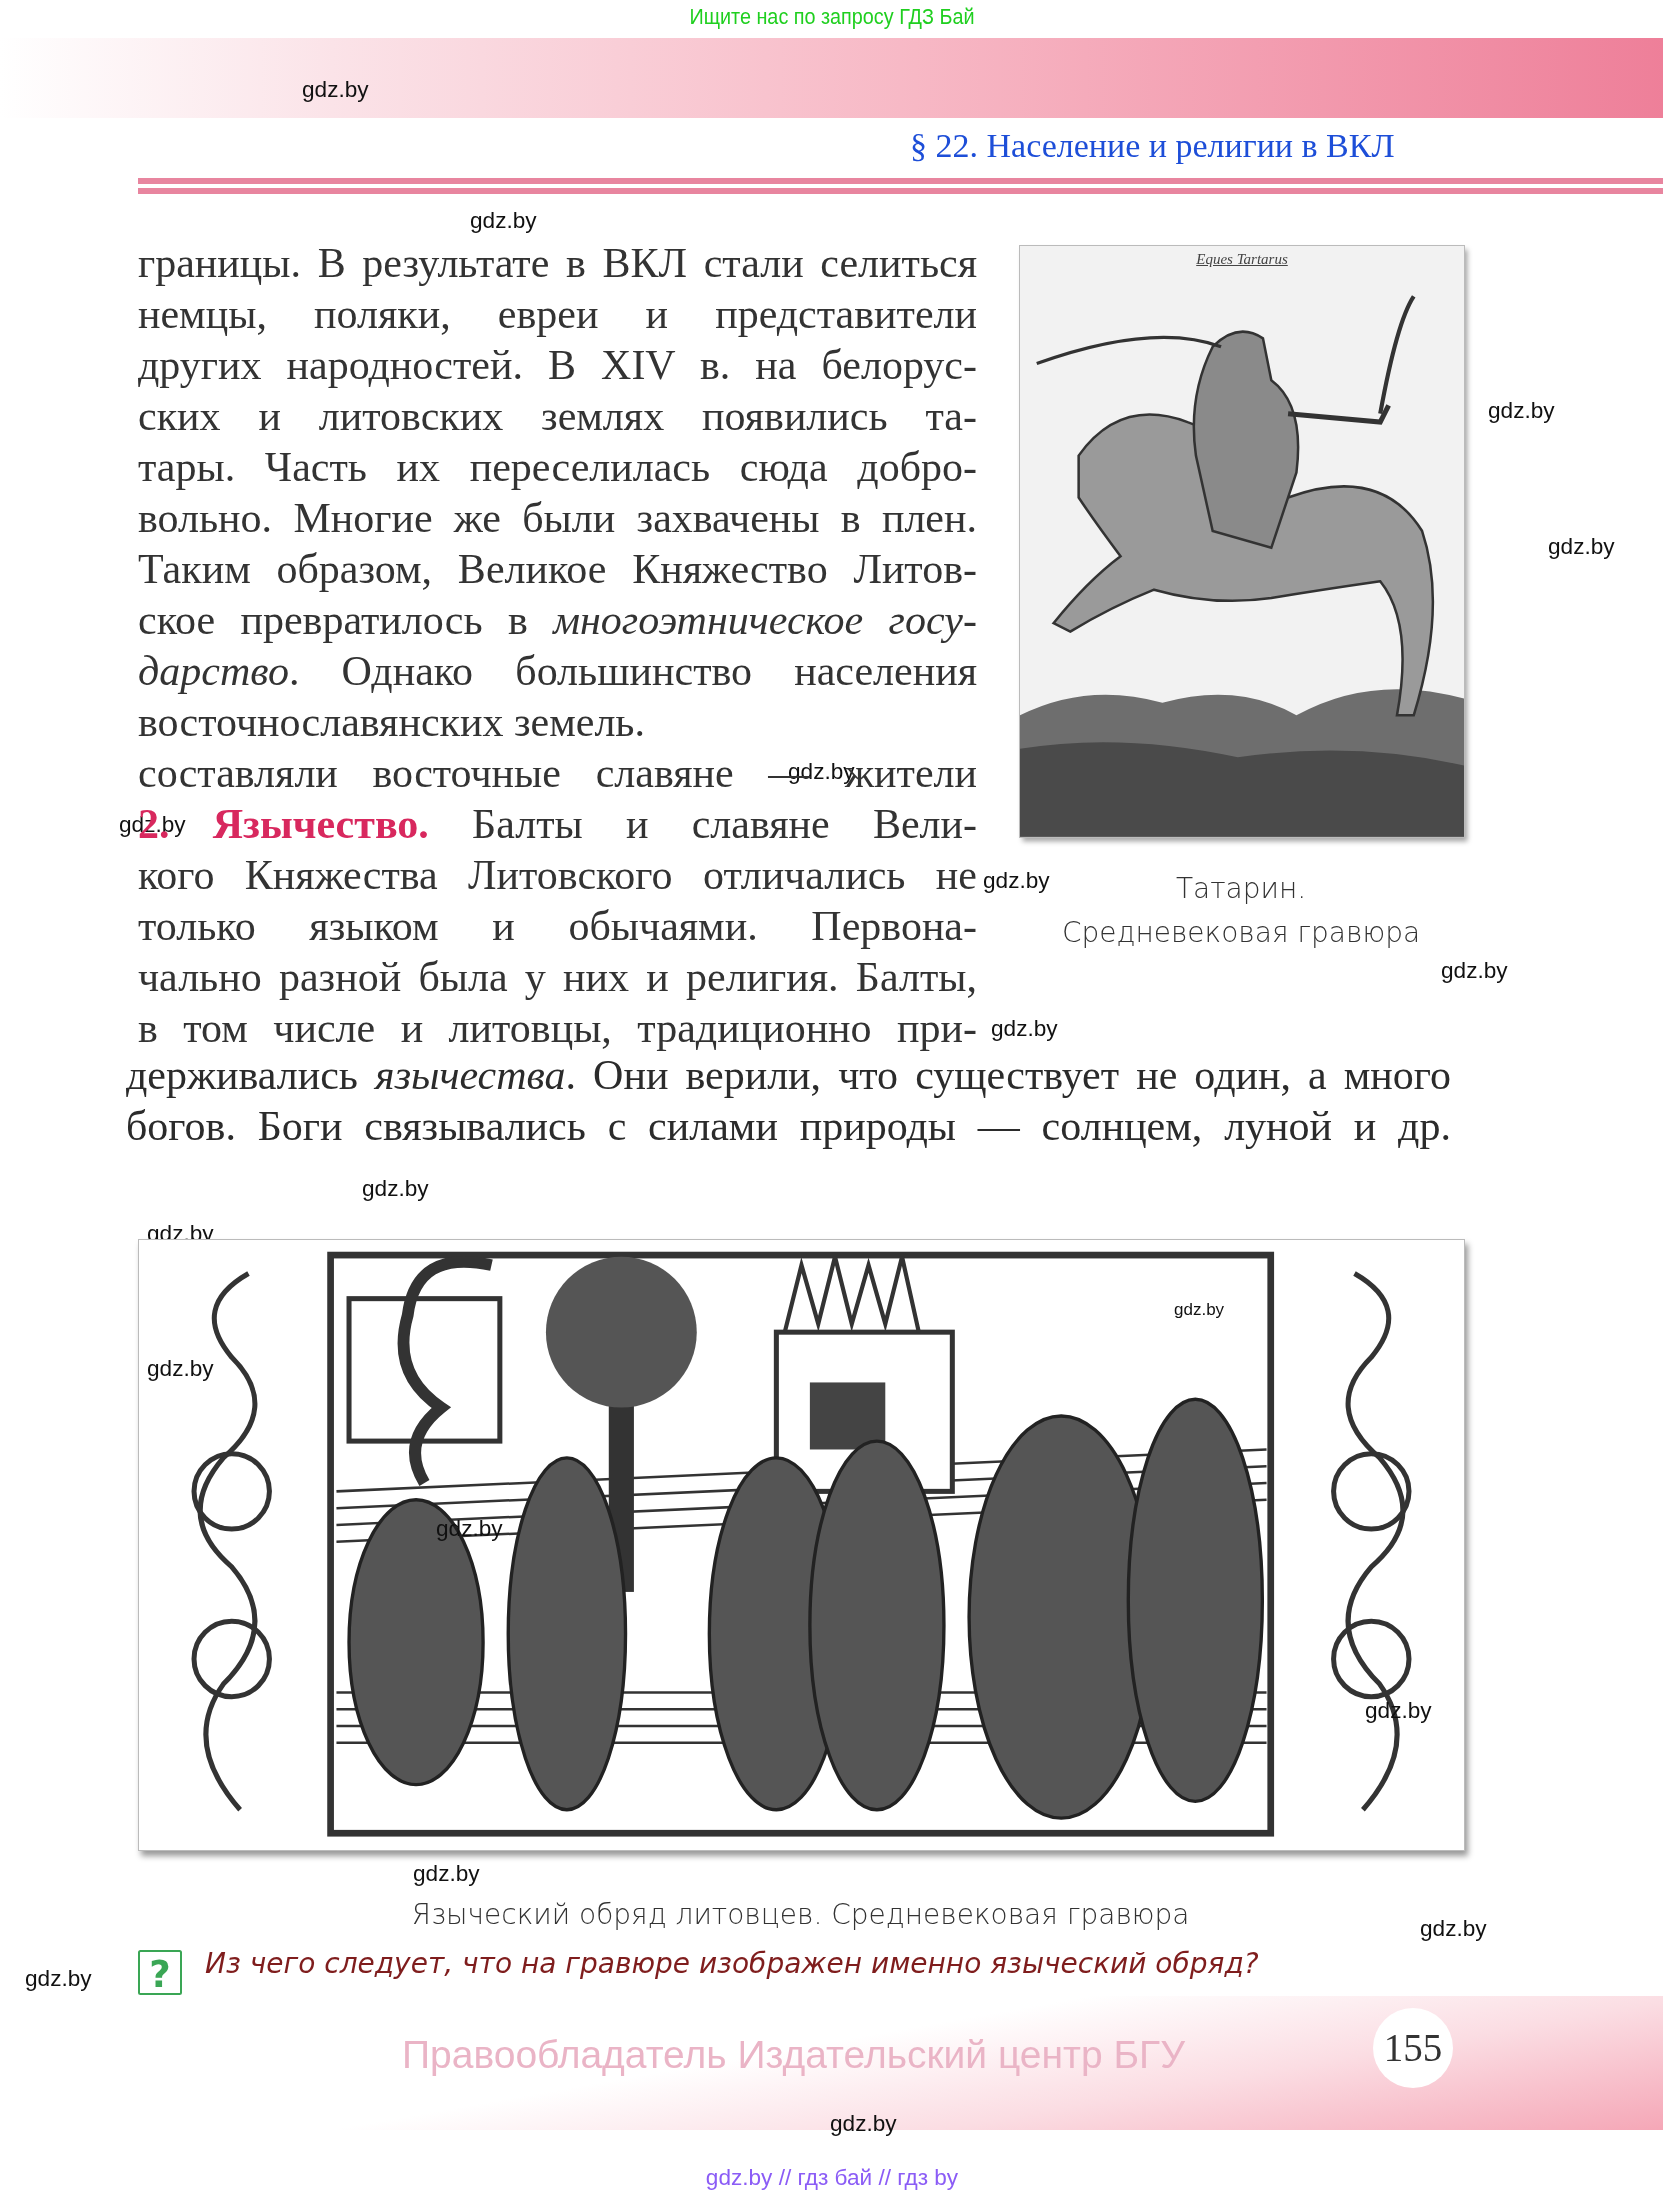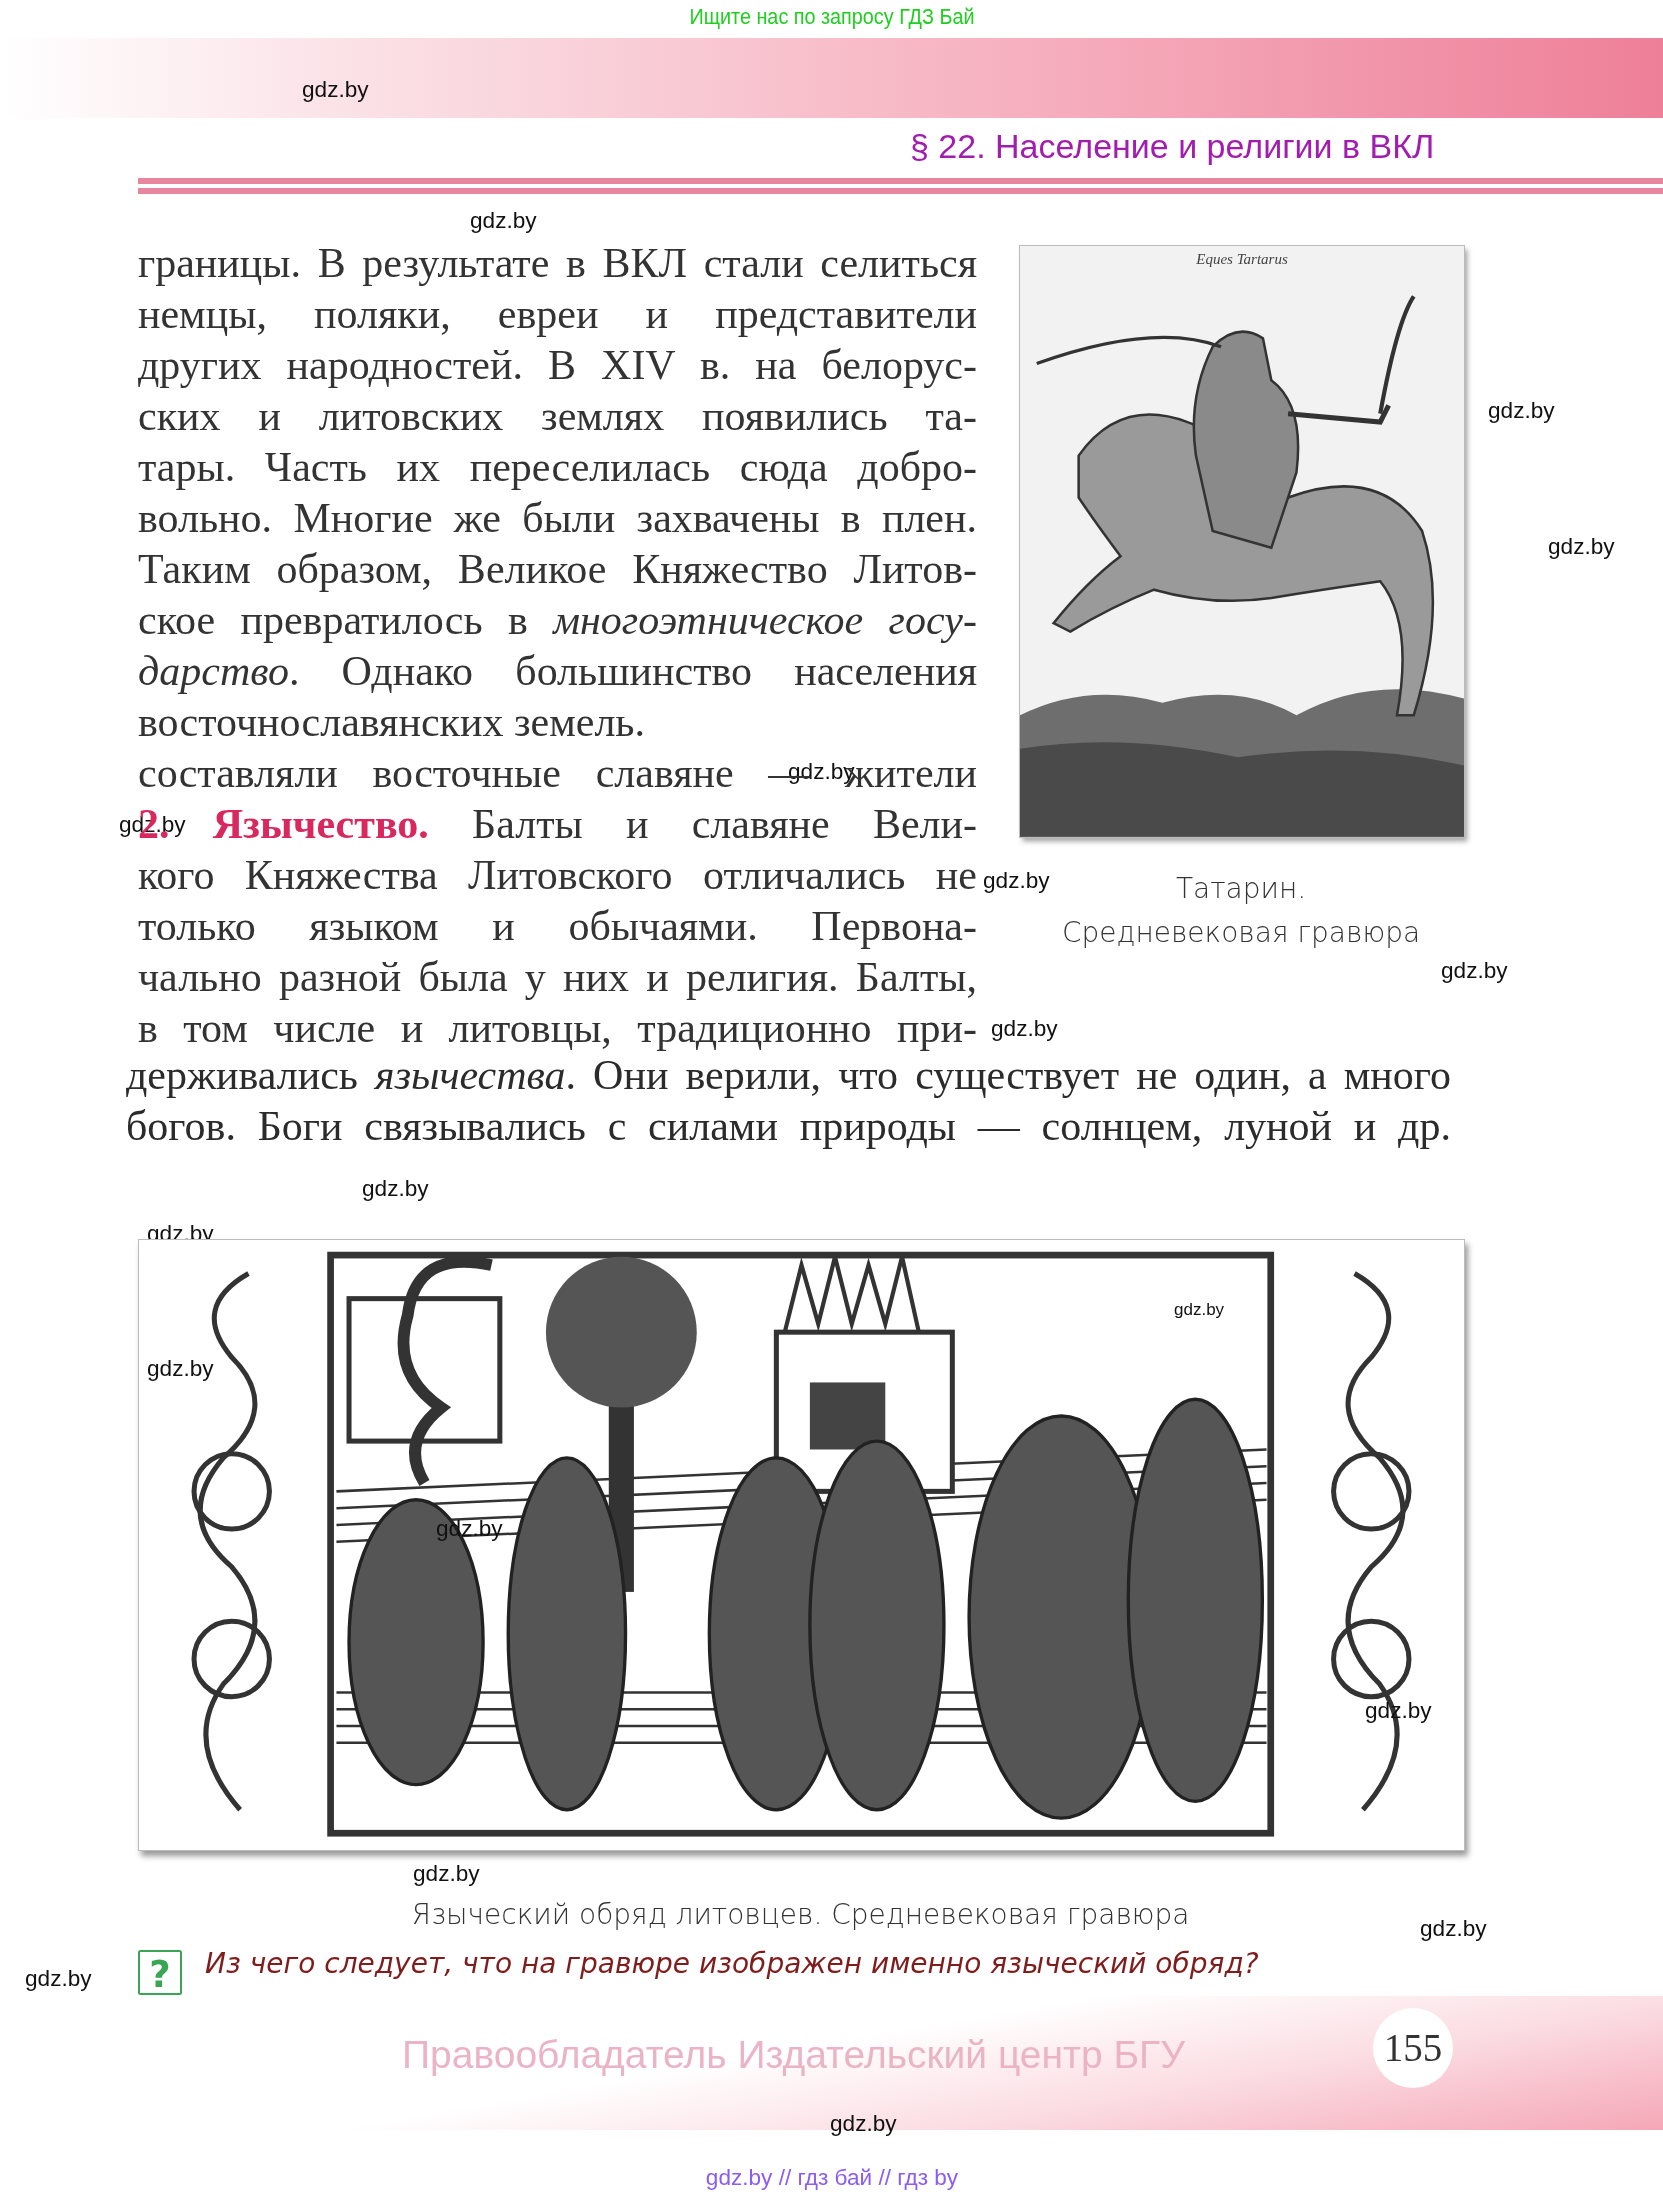--- a/index.html
+++ b/index.html
@@ -4,21 +4,21 @@
 <style>
   html, body { margin:0; padding:0; }
   body { width:1664px; height:2205px; position:relative; background:#ffffff; overflow:hidden;
          font-family:"Liberation Serif", serif; color:#2b2b2b; }
   .abs { position:absolute; }
   .top-search { left:0; top:0; width:1664px; height:34px; text-align:center; color:#1fcf1f;
                 font-family:"Liberation Sans", sans-serif; font-size:22px; line-height:34px; transform:scaleX(0.9); }
   .header-band { left:0; top:38px; width:1664px; height:80px;
                  background:linear-gradient(90deg,#ffffff 0%,#fbe3e8 20%,#f7b8c5 55%,#ee7f99 100%); }
   .wm { font-family:"Liberation Sans", sans-serif; font-size:22.6px; color:#111; white-space:nowrap; }
-  .section-title { left:910px; top:127px; font-family:Liberation Sans, sans-serif; font-size:34px; color:#a21caf; white-space:nowrap; }
+  .section-title { left:910px; top:127px; font-family:Liberation Serif, serif; font-size:34px; color:#1d4ed8; white-space:nowrap; }
   .rule { left:138px; width:1525px; height:5.9px; background:#e8859f; }
   .body-text { left:138px; width:839px; font-size:42px; line-height:51px; color:#333; text-align:justify; }
   .body-line { display:block; white-space:nowrap; text-align:justify; text-align-last:justify; }
   .full-line { left:126px; width:1325px; font-size:42px; line-height:51px; }
   .heading-red { color:#d8285e; font-weight:bold; }
   .img-tatar { left:1019px; top:245px; width:444px; height:591px; border:0.8px solid #bbb;
                box-shadow:3.4px 4.2px 5px rgba(0,0,0,0.35); background:#f2f2f2; overflow:hidden; }
   .img-rite { left:138px; top:1239px; width:1325px; height:610px; border:0.8px solid #bbb;
               box-shadow:2.5px 5px 5.9px rgba(0,0,0,0.4); background:#fff; overflow:hidden; }
   .caption { font-family:"DejaVu Sans", sans-serif; font-size:28px; color:#333; text-align:center; font-weight:300; }
@@ -74,21 +74,21 @@
   <span class="body-line">чально разной была у них и религия. Балты,</span>
   <span class="body-line">в том числе и литовцы, традиционно при-</span>
 </div>
 
 <div class="abs full-line" style="top:1050px;">
   <span class="body-line"><span>держивались </span><i>язычества</i><span>. Они верили, что существует не один, а много</span></span>
   <span class="body-line">богов. Боги связывались с силами природы — солнцем, луной и др.</span>
 </div>
 
 <div class="abs img-tatar">
-  <div style="position:absolute;left:0;right:0;top:5px;text-align:center;font-family:'Liberation Serif',serif;font-style:italic;font-size:15px;color:#444;">Eques Tartarus</div>
+  <div style="position:absolute;left:0;right:0;top:5px;text-align:center;font-family:'Liberation Serif',serif;font-style:italic;font-size:15px;color:#444;text-decoration:underline;">Eques Tartarus</div>
   <svg width="444" height="591" viewBox="0 0 530 705">
     <path d="M0 560 Q80 520 170 545 Q260 520 330 560 Q420 510 530 540 L530 705 L0 705 Z" fill="#6e6e6e"></path>
     <path d="M0 600 Q120 580 260 610 Q400 590 530 620 L530 705 L0 705Z" fill="#4a4a4a"></path>
     <path d="M70 250 Q120 180 200 210 Q260 230 320 300 Q430 260 480 340 Q510 430 470 560 L450 560 Q470 450 430 400 Q360 410 300 420 Q230 430 160 410 Q110 430 60 460 L40 450 Q80 400 120 370 Q90 330 70 300 Z" fill="#9a9a9a" stroke="#333" stroke-width="3"></path>
     <path d="M230 120 Q260 90 290 110 L300 160 Q340 190 330 270 L300 360 L230 340 L210 250 Q200 180 230 120Z" fill="#8a8a8a" stroke="#333" stroke-width="3"></path>
     <path d="M320 200 L430 210 L440 190" fill="none" stroke="#333" stroke-width="6"></path>
     <path d="M430 200 Q450 90 470 60" fill="none" stroke="#333" stroke-width="5"></path>
     <path d="M240 120 Q160 90 20 140" fill="none" stroke="#333" stroke-width="4"></path>
   </svg>
 </div>

